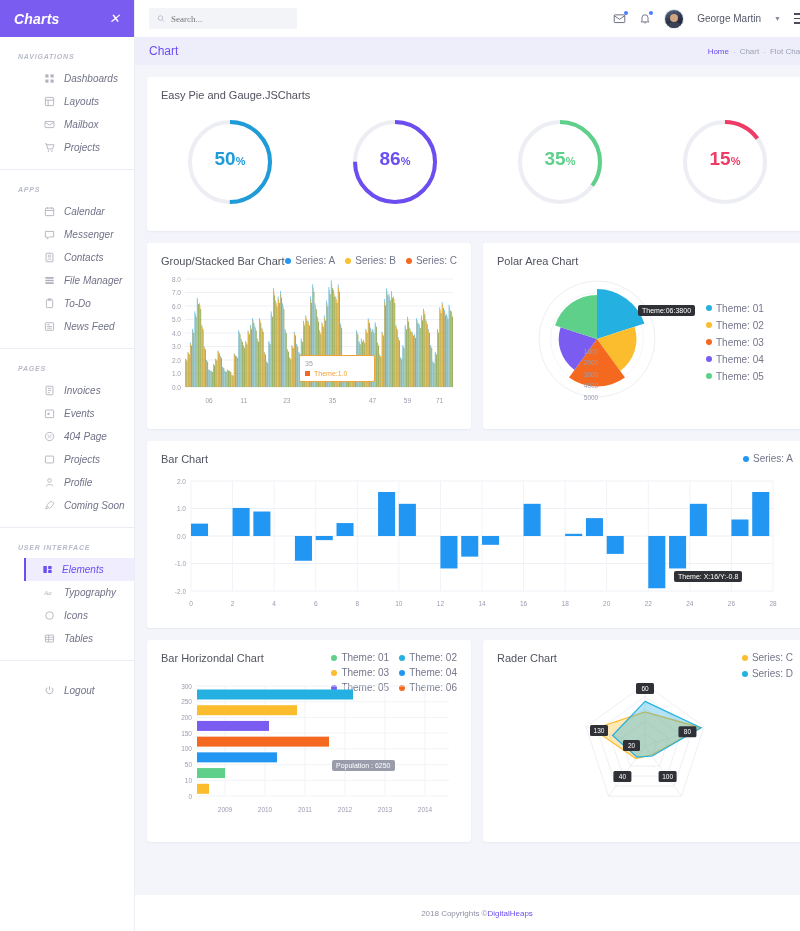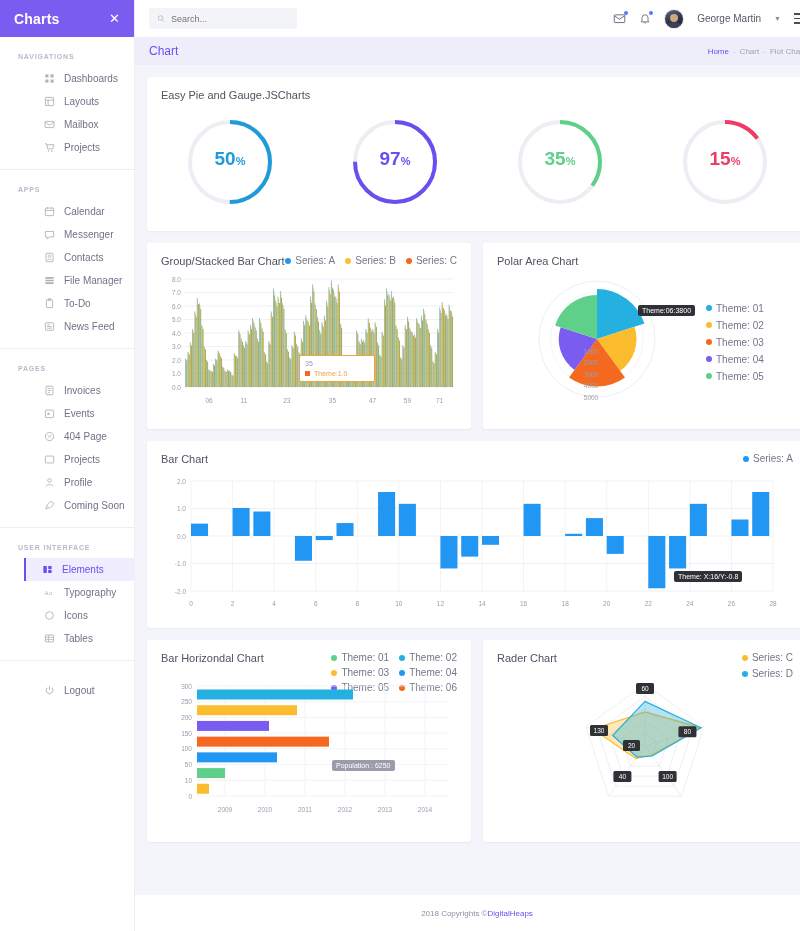--- a/index.html
+++ b/index.html
@@ -11,20 +11,21 @@
     font-size: 11px;
     overflow: hidden;
   }
   .app { display: flex; width: 800px; height: 931px; }
 
   
   .sidebar {
     width: 135px; min-width: 135px; height: 931px;
     background: #ffffff; position: relative;
     border-right: 1px solid #eceef5;
+    font-style: italic;
   }
   .sb-brand {
     height: 37px; background: #7b5cf0;
     display: flex; align-items: center; justify-content: space-between;
     padding: 0 14px;
   }
   .sb-brand .logo { color: #fff; font-size: 14px; font-weight: bold; letter-spacing: .2px; }
   .sb-brand .xicon { color: #fff; font-size: 13px; line-height: 1; }
   .sb-section {
     font-size: 7px; letter-spacing: .8px; color: #b7bac9;
@@ -49,21 +50,21 @@
   .topbar {
     height: 37px; background: #fff; display: flex; align-items: center;
     padding: 0 12px 0 14px; gap: 10px;
   }
   .search-wrap {
     width: 148px; height: 21px; background: #f3f4f8; border-radius: 2px;
     display: flex; align-items: center; gap: 6px; padding: 0 8px;
   }
   .search-wrap input {
     border: none; outline: none; background: transparent;
-    font-size: 9px; color: #9a9cae; width: 100%; font-family: Liberation Sans, sans-serif;
+    font-size: 9px; color: #9a9cae; width: 100%; font-family: Liberation Serif, serif;
   }
   .top-right { margin-left: auto; display: flex; align-items: center; gap: 13px; }
   .icon-badge { position: relative; display:block; }
   .icon-badge .dot {
     position: absolute; top: -1px; right: -2px; width: 4px; height: 4px;
     background: #4a7dff; border-radius: 50%;
   }
   .avatar {
     width: 20px; height: 20px; border-radius: 50%;
     background: linear-gradient(160deg,#5b6a8a 0%,#2b3245 55%,#1d2231 100%);
@@ -360,21 +361,21 @@
                     <span class="val">50</span>
                     <span class="pct">%</span>
                   </div></foreignObject>
               </svg>
             </div>
             <div class="gauge">
               <svg width="94" height="94" viewBox="0 0 94 94">
                 <circle cx="47" cy="47" r="40" fill="none" stroke="#eceef3" stroke-width="4"></circle>
                 <circle cx="47" cy="47" r="40" fill="none" stroke="#6c4df0" stroke-width="4" stroke-dasharray="188.49555921538757 251.32741228718345" transform="rotate(-90 47 47)"></circle>
                 <foreignObject x="7" y="33" width="80" height="30"><div xmlns="http://www.w3.org/1999/xhtml" style="display: flex; align-items: baseline; justify-content: center; color: rgb(108, 77, 240); font-family: &quot;Liberation Sans&quot;, sans-serif;">
-                    <span class="val">97</span>
+                    <span class="val">86</span>
                     <span class="pct">%</span>
                   </div></foreignObject>
               </svg>
             </div>
             <div class="gauge">
               <svg width="94" height="94" viewBox="0 0 94 94">
                 <circle cx="47" cy="47" r="40" fill="none" stroke="#eceef3" stroke-width="4"></circle>
                 <circle cx="47" cy="47" r="40" fill="none" stroke="#5fd08a" stroke-width="4" stroke-dasharray="87.9645943005142 251.32741228718345" transform="rotate(-90 47 47)"></circle>
                 <foreignObject x="7" y="33" width="80" height="30"><div xmlns="http://www.w3.org/1999/xhtml" style="display: flex; align-items: baseline; justify-content: center; color: rgb(95, 208, 138); font-family: &quot;Liberation Sans&quot;, sans-serif;">
                     <span class="val">35</span>

